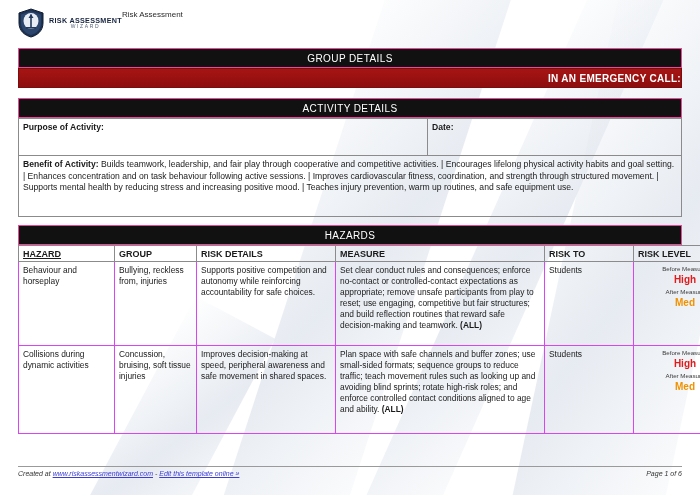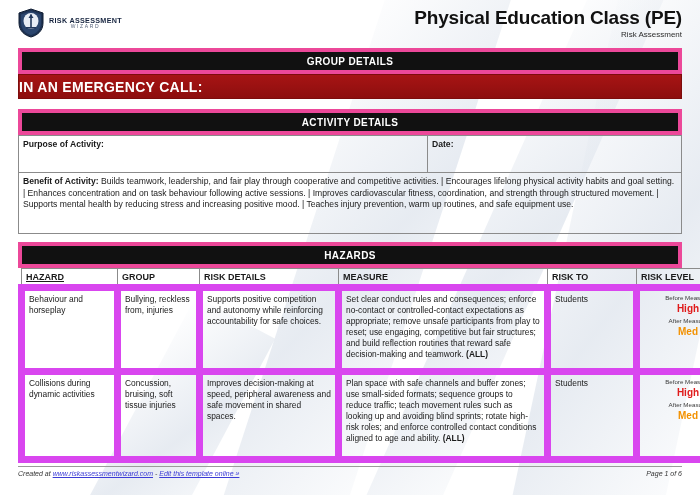--- a/index.html
+++ b/index.html
@@ -35,21 +35,20 @@
     height: 495px;
     box-sizing: border-box;
     padding: 0 18px;
   }
 
   
   .header {
     height: 48px;
     display: flex;
     align-items: flex-start;
-    justify-content: space-between;
     padding-top: 8px;
     box-sizing: border-box;
   }
   .brand { display: flex; align-items: center; gap: 5px; }
   .brand-shield { width: 26px; height: 30px; display: block; }
   .brand-text { line-height: 1.05; }
   .brand-name {
     font-size: 7.2px;
     font-weight: bold;
     letter-spacing: 0.3px;
@@ -76,35 +75,35 @@
     font-size: 8px;
     color: #2b2b2b;
     display: block;
     margin-top: 2px;
   }
 
   
   .bar {
     background: #111111;
     color: #ffffff;
-    font-weight: bold;
+    font-weight: normal;
     font-size: 10px;
     text-align: center;
     letter-spacing: 0.4px;
     padding: 3.5px 0;
-    border: 4px solid #ec4899;
+    border: 1px solid #ec4899;
     box-sizing: border-box;
   }
   .bar-red {
     background: linear-gradient(#a71414, #8d0e0e);
     border: 1px solid #7d0c0c;
     color: #ffffff;
     font-weight: bold;
-    font-size: 14px;
-    text-align: left;
+    font-size: 10px;
+    text-align: right;
     letter-spacing: 0.3px;
     padding: 3.5px 0;
     box-sizing: border-box;
   }
 
   
   table.grid {
     width: 100%;
     border-collapse: collapse;
     table-layout: fixed;
@@ -134,21 +133,21 @@
   table.hz th {
     border: 1px solid #8b8b8b;
     font-size: 9px;
     font-weight: bold;
     text-align: left;
     padding: 2.5px 4px;
     background: transparent;
     white-space: nowrap;
   }
   table.hz td {
-    border: 7px solid #d946ef;
+    border: 1px solid #d946ef;
     font-size: 8.4px;
     vertical-align: top;
     padding: 3px 4px;
     line-height: 1.3;
   }
   .c-hazard { width: 87px; text-decoration: underline; }
   .c-risk { width: 73px; }
   .c-benefit { width: 130px; }
   .c-measure { width: 200px; }
   .c-riskto { width: 80px; }
@@ -218,21 +217,20 @@
           <path d="M13 6 L15.5 10 H10.5 Z" fill="#22385c"></path>
           <rect x="8" y="19" width="10" height="1.6" fill="#22385c"></rect>
         </svg>
       </span>
       <span class="brand-text">
         <span class="brand-name">RISK ASSESSMENT</span>
         <span class="brand-sub">WIZARD</span>
       </span>
     </div>
     <div class="title-wrap">
-      <span class="doc-title">Physical Education Class (PE)</span>
       <span class="doc-sub">Risk Assessment</span>
     </div>
   </div>
 
   <div class="bar">GROUP DETAILS</div>
   <div class="bar-red">IN AN EMERGENCY CALL:</div>
   <table class="grid">
     <tbody>
   </tbody>
     </table>

